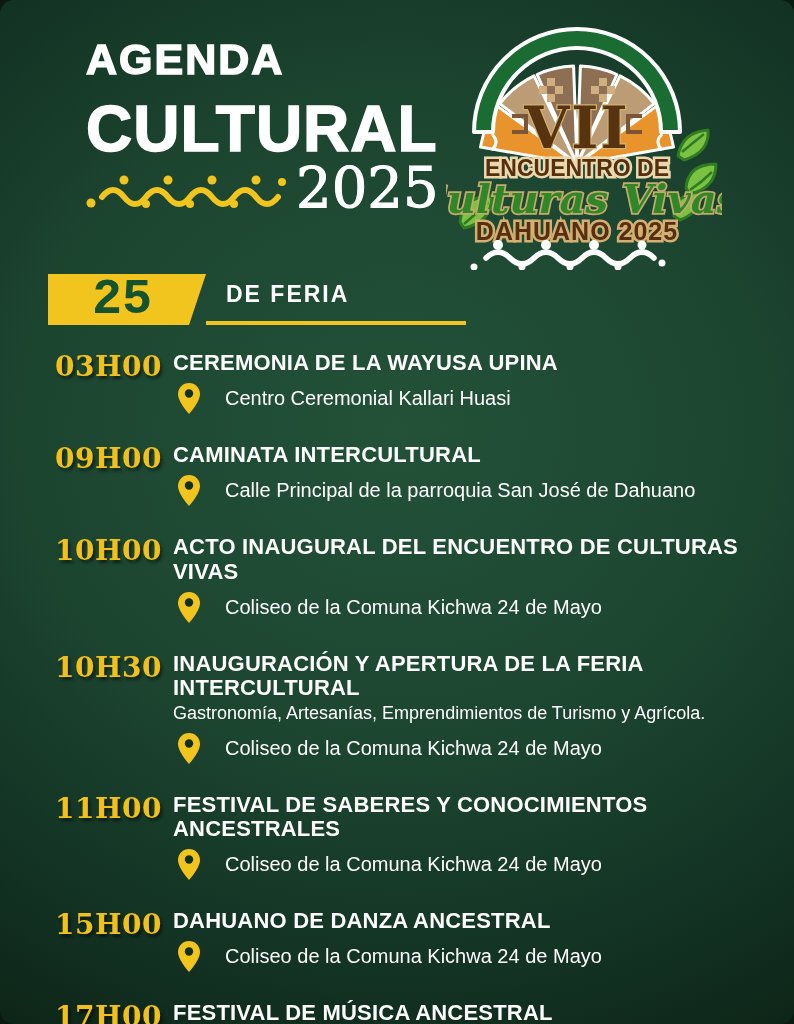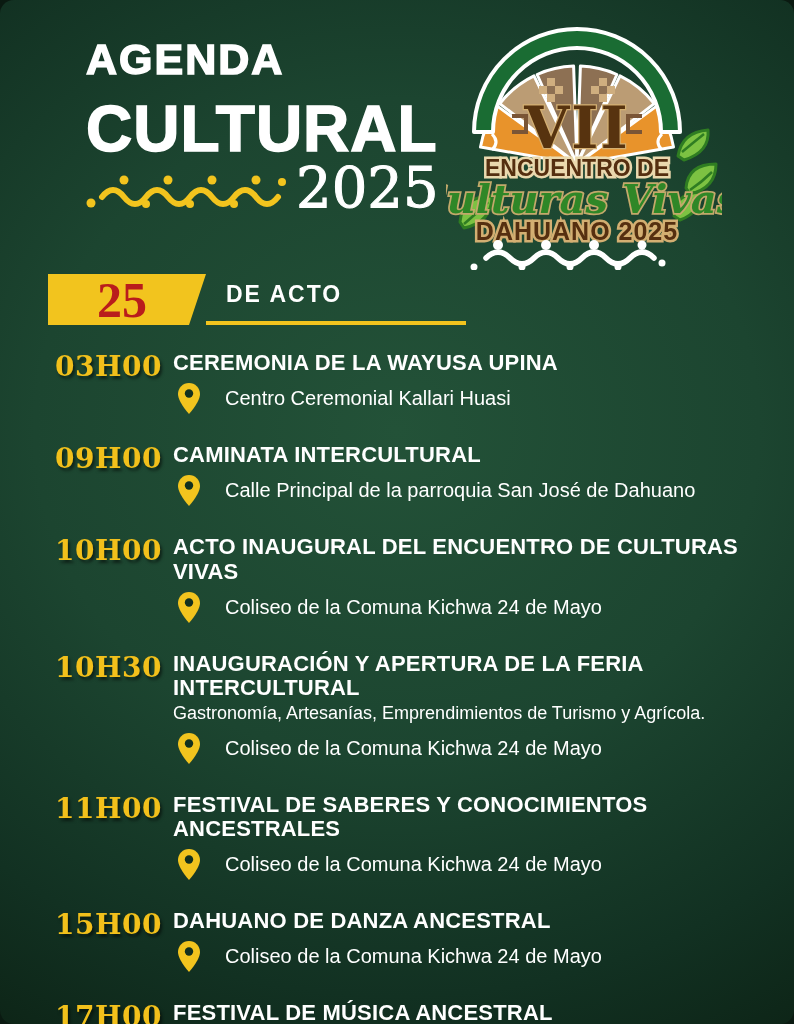--- a/index.html
+++ b/index.html
@@ -24,22 +24,22 @@
   
   .logo { position:absolute; left:446px; top:12px; width:276px; height:258px;text-align:center; }
 
   
   .date-banner { position:absolute; left:48px; top:274px; width:418px; height:51px;
                  display:flex; align-items:stretch; }
   .date-box { width:148px; background:#f2c41e; display:flex; align-items:center;
               justify-content:center; padding-right:10px;
               clip-path:polygon(0 0, 100% 0, calc(100% - 17px) 100%, 0 100%);
               }
-  .date-day { font-family:Liberation Serif, serif; font-weight:bold; font-size:50px;
-              color:#b91c1c; line-height:1;text-align:right; }
+  .date-day { font-family:Liberation Mono, monospace; font-weight:bold; font-size:50px;
+              color:#14532d; line-height:1;text-align:right; }
   .date-rest { flex:1; border-bottom:4px solid #f2c41e; display:flex; align-items:center;
                padding-left:20px; }
   .date-month { color:#fff; font-weight:bold; font-size:23px; letter-spacing:2px;
                 padding-bottom:6px; }
 
   
   .events { position:absolute; left:55px; top:351px; right:18px; }
   .event { display:flex; margin-bottom:29px; }
   .event-time { width:118px; flex-shrink:0; font-family:"DejaVu Serif", serif;
                 font-weight:bold; font-size:28px; color:#f2c01b; line-height:1;
@@ -148,21 +148,21 @@
         </g>
       </g>
     </svg>
   </div>
 
   <div class="date-banner">
     <div class="date-box">
       <span class="date-day">25</span>
     </div>
     <div class="date-rest">
-      <span class="date-month">DE ACTO</span>
+      <span class="date-month">DE FERIA</span>
     </div>
   </div>
 
   <div class="events">
   <div class="event">
     <div class="event-time">03H00</div>
     <div class="event-body">
       <div class="event-title">CEREMONIA DE LA WAYUSA UPINA</div>
 
       <div class="event-location">

